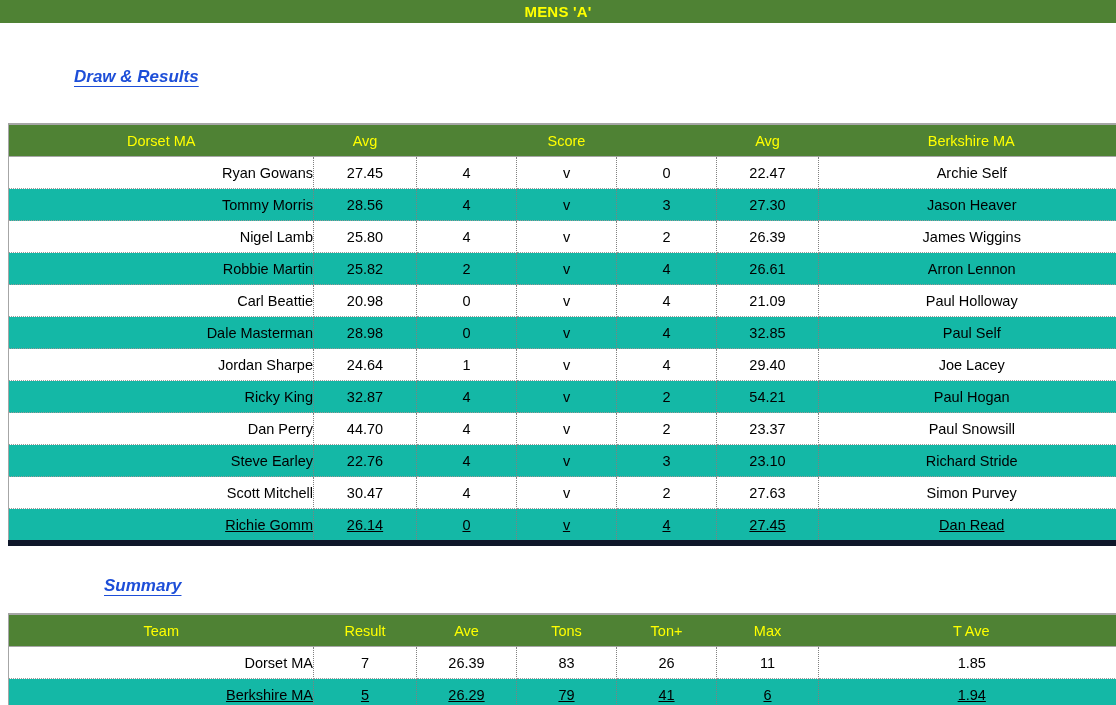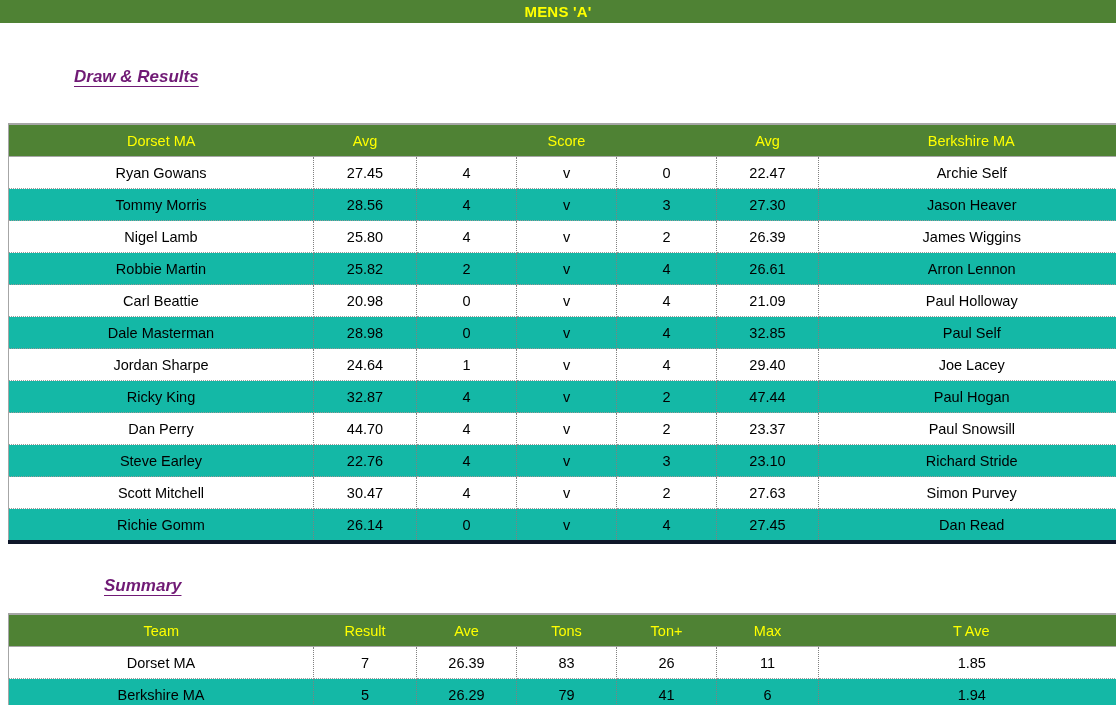--- a/index.html
+++ b/index.html
@@ -32,21 +32,21 @@
     letter-spacing: 0.2px;
   }
 
   
   .section-heading {
     font-size: 17px;
     font-weight: bold;
     font-style: italic;
     text-decoration: underline;
     text-underline-offset: 4px;
-    color: #701a75;
+    color: #1d4ed8;
     display: inline-block;
   }
   .heading-draw {
     position: absolute;
     left: 74px;
     top: 67px;
   }
   .heading-summary {
     position: absolute;
     left: 104px;
@@ -89,23 +89,25 @@
   }
   .sheet-table tr.data-row.alt td {
     background: #14b8a6;
   }
   .sheet-table tr.data-row td.col-name,
   .sheet-table tr.data-row td.col-last {
     border-right: none;
   }
   .sheet-table tr.data-row td.col-name {
     border-right: 1px dotted #808080;
+    text-align: right;
   }
   .sheet-table tr.data-row:last-child td {
-    border-bottom: 4px solid #0f172a;
+    border-bottom: 6px solid #0f172a;
+    text-decoration: underline;
   }
 
   
   .sheet-table tr td:first-child,
   .sheet-table tr th:first-child {
     border-left: 1px solid #A6A6A6;
   }
   .sheet-table tr td:last-child,
   .sheet-table tr th:last-child {
     border-right: 1px solid #A6A6A6;
@@ -213,21 +215,21 @@
       <td>4</td>
       <td>29.40</td>
       <td class="col-last">Joe Lacey</td>
     </tr>
     <tr class="data-row alt">
       <td class="col-name">Ricky King</td>
       <td>32.87</td>
       <td>4</td>
       <td>v</td>
       <td>2</td>
-      <td>47.44</td>
+      <td>54.21</td>
       <td class="col-last">Paul Hogan</td>
     </tr>
     <tr class="data-row">
       <td class="col-name">Dan Perry</td>
       <td>44.70</td>
       <td>4</td>
       <td>v</td>
       <td>2</td>
       <td>23.37</td>
       <td class="col-last">Paul Snowsill</td>

